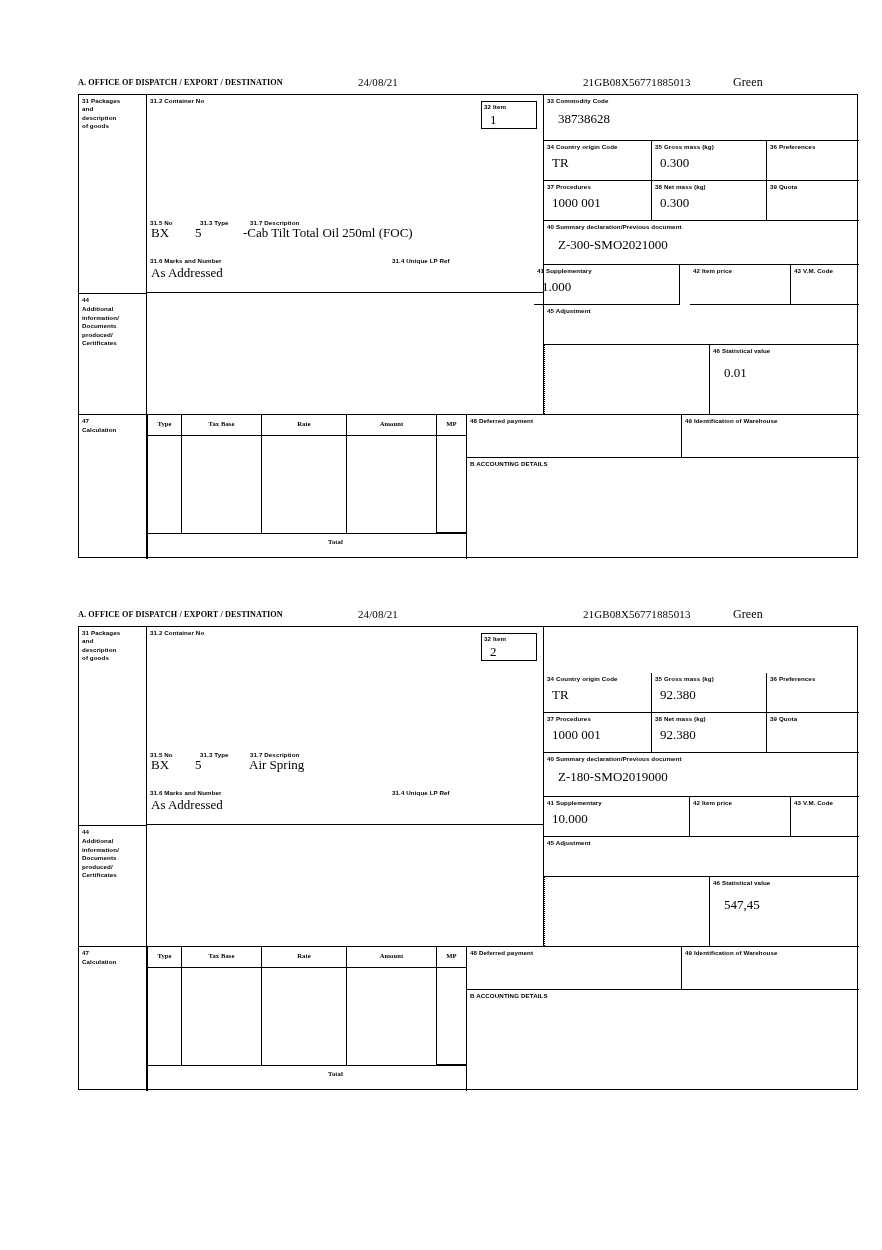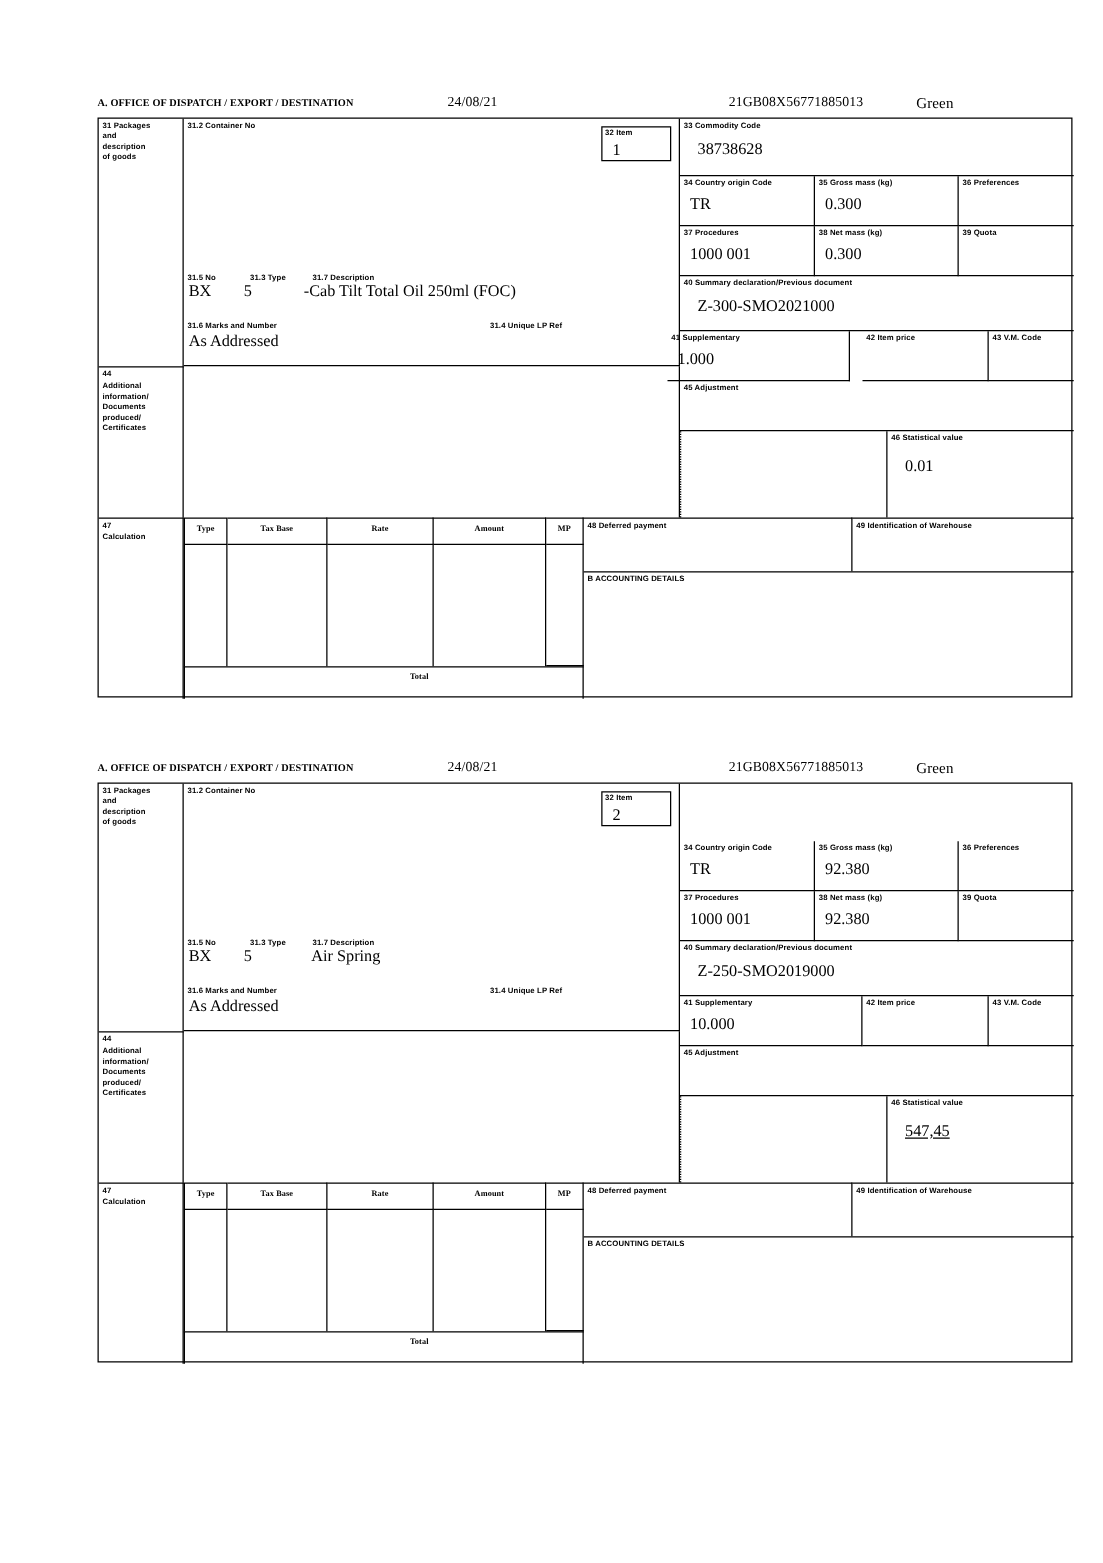--- a/index.html
+++ b/index.html
@@ -351,21 +351,21 @@
         <div class="lbl">38 Net mass (kg)</div>
         <div class="val" style="position:absolute;left:2px;top:14px;font-size:13px;">92.380</div>
       </div>
       <div class="cell bb" style="left:688px;top:86px;width:92px;height:40px;">
         <div class="lbl">39 Quota</div>
         <div class="val" style="position:absolute;left:2px;top:14px;font-size:13px;"></div>
       </div>
 
       <div class="cell bb" style="left:465px;top:126px;width:315px;height:44px;">
         <div class="lbl">40 Summary declaration/Previous document</div>
-        <div class="val" style="position:absolute;left:8px;top:16px;font-size:13px;">Z-250-SMO2019000</div>
+        <div class="val" style="position:absolute;left:8px;top:16px;font-size:13px;">Z-180-SMO2019000</div>
       </div>
 
       <div class="cell bb br" style="left:465px;top:170px;width:146px;height:40px;">
         <div class="lbl">41 Supplementary</div>
         <div class="val" style="position:absolute;left:2px;top:14px;font-size:13px;">10.000</div>
       </div>
       <div class="cell bb br" style="left:611px;top:170px;width:101px;height:40px;">
         <div class="lbl">42 Item price</div>
         <div class="val" style="position:absolute;left:2px;top:14px;font-size:13px;"></div>
       </div>
@@ -386,21 +386,21 @@
       <div class="cell br" style="left:68px;top:198px;width:397px;height:121px;"></div>
 
       <div class="cell bb" style="left:465px;top:210px;width:315px;height:40px;">
         <div class="lbl">45 Adjustment</div>
         <div class="val" style="position:absolute;left:8px;top:16px;font-size:13px;"></div>
       </div>
 
       <div class="cell box-dot" style="left:465px;top:250px;width:165px;height:69px;"></div>
       <div class="cell bl" style="left:630px;top:250px;width:150px;height:69px;">
         <div class="lbl">46 Statistical value</div>
-        <div class="val" style="position:absolute;left:8px;top:20px;font-size:13px;text-decoration:underline;">547,45</div>
+        <div class="val" style="position:absolute;left:8px;top:20px;font-size:13px;">547,45</div>
       </div>
 
       <div class="cell bt br" style="left:0;top:319px;width:68px;height:145px;">
         <div class="lbl">47</div>
         <div class="lbl" style="padding-top:1px;">Calculation</div>
       </div>
 
       <div class="cell bt bb br bl" style="left:68px;top:319px;width:35px;height:22px;">
         <div class="lbl lbl-serif center" style="padding-top:5px;padding-left:0;">Type</div>
       </div>

